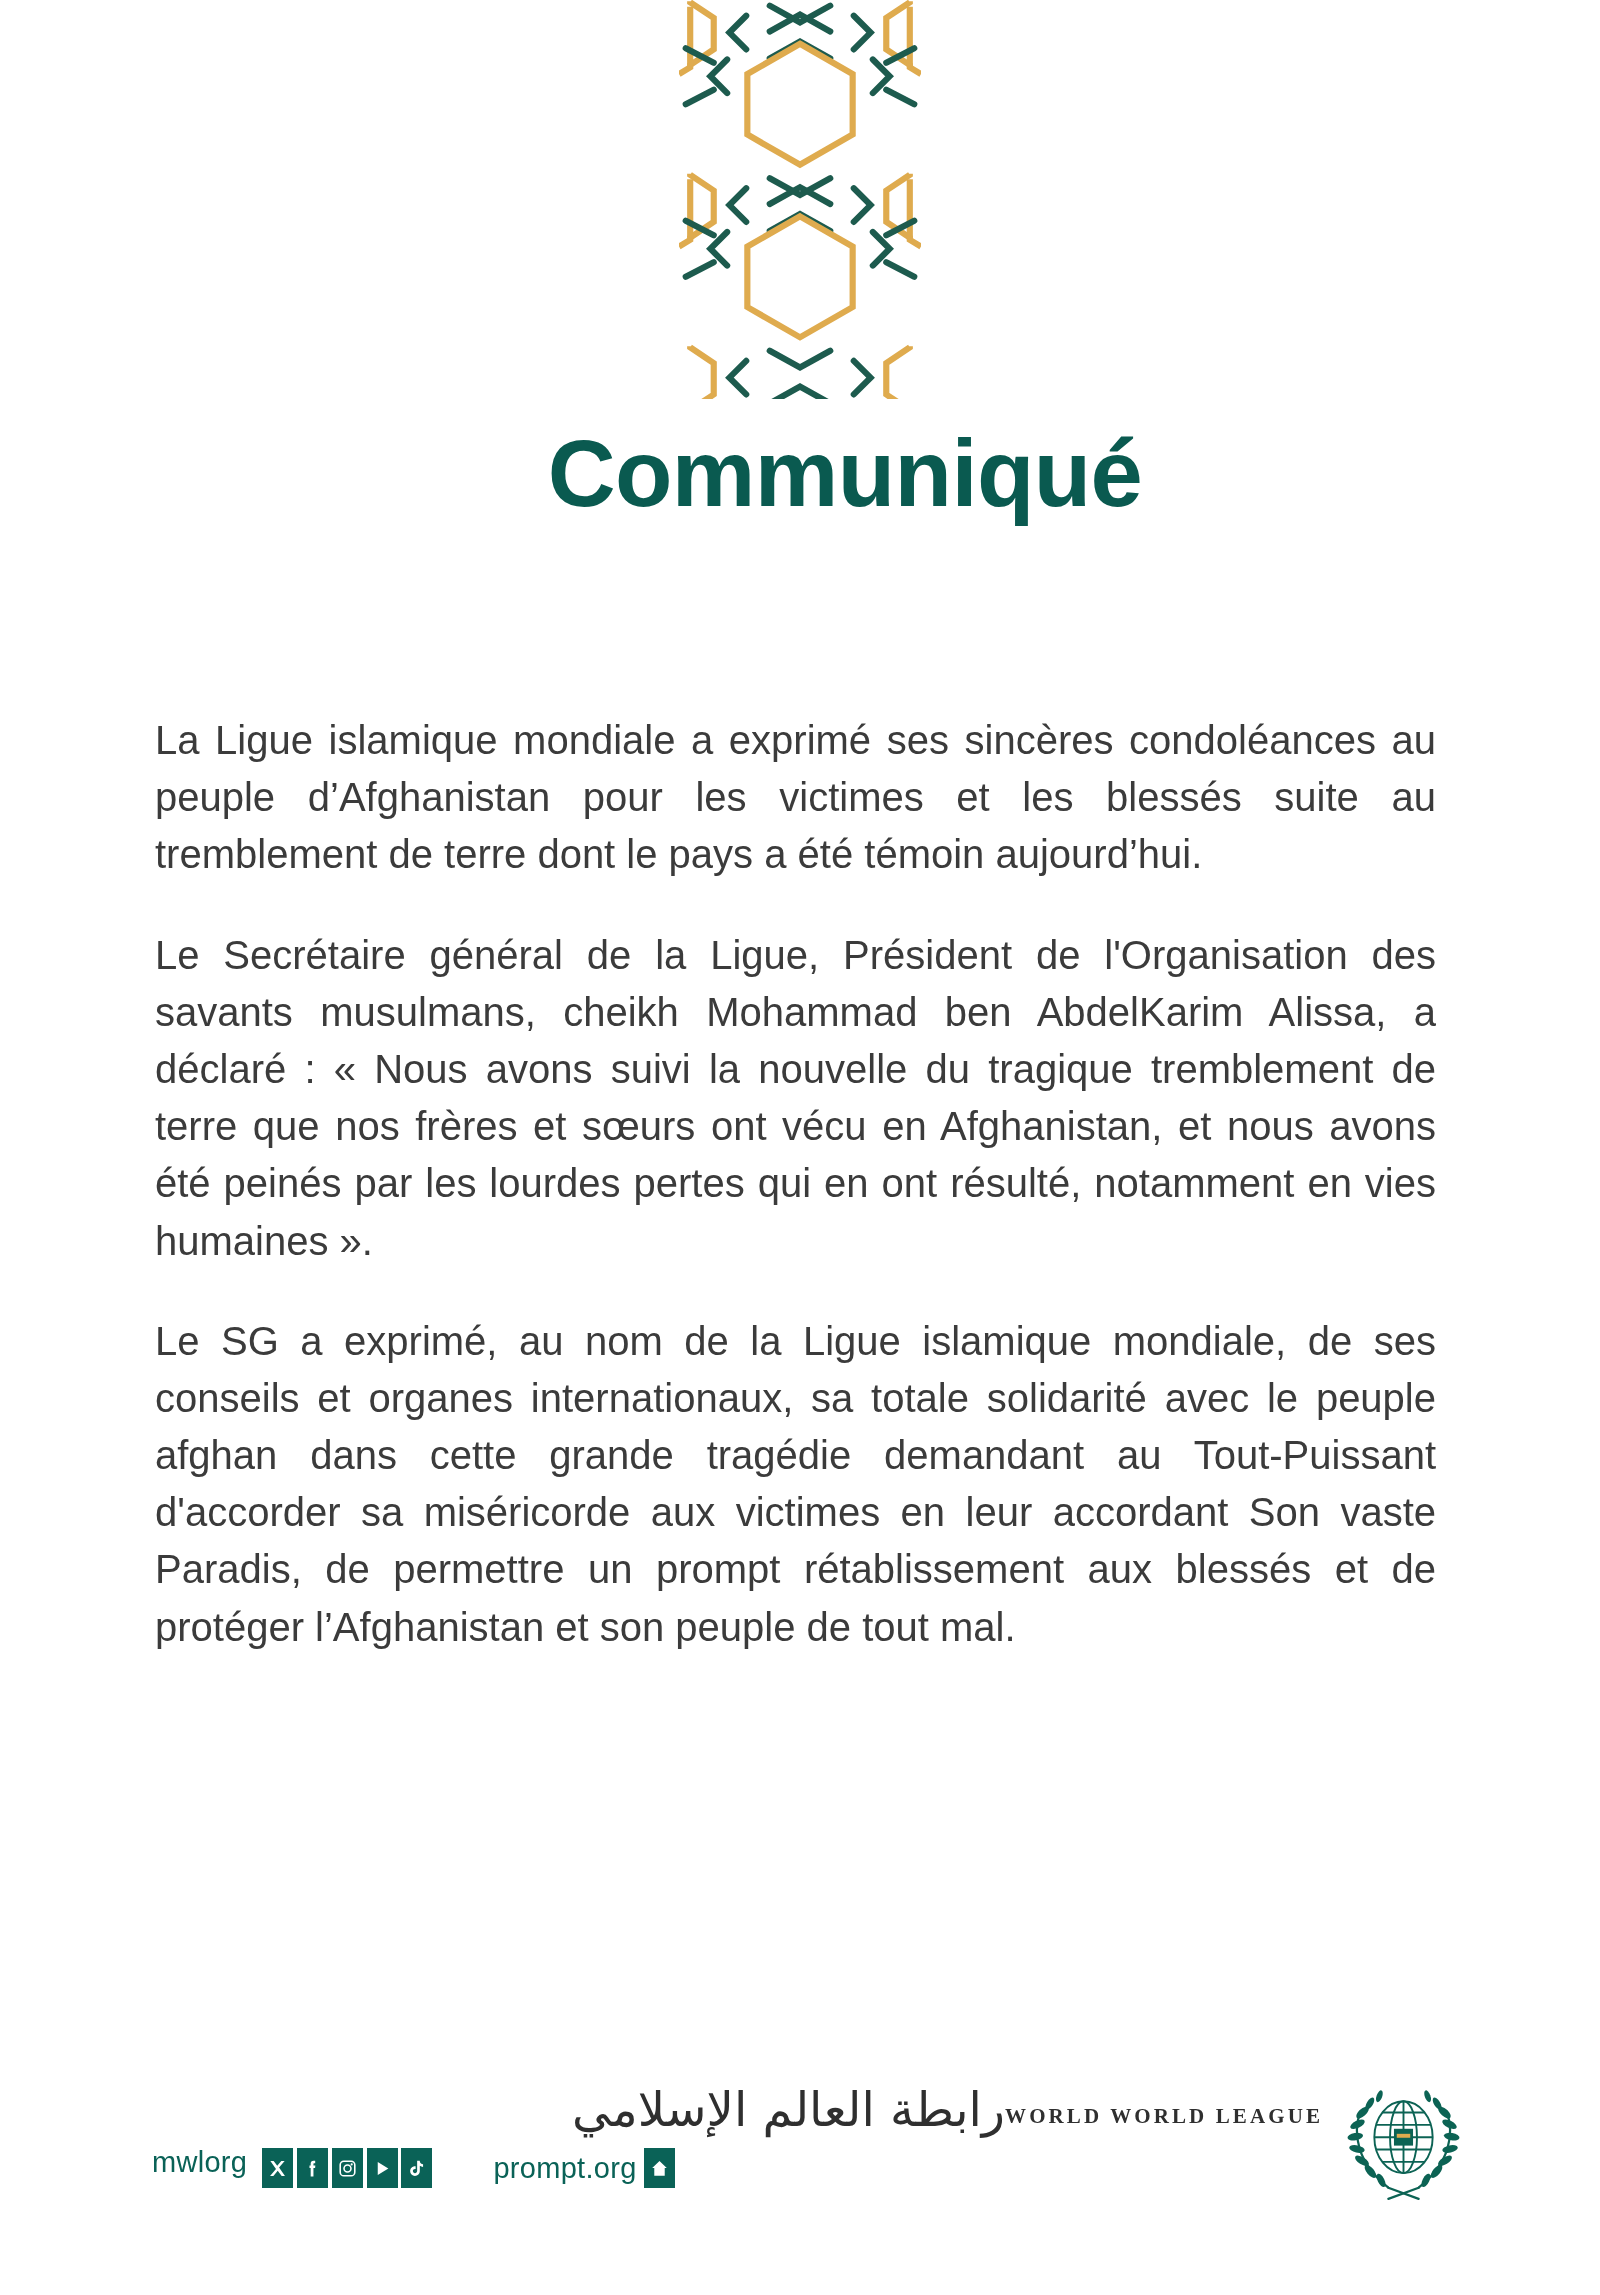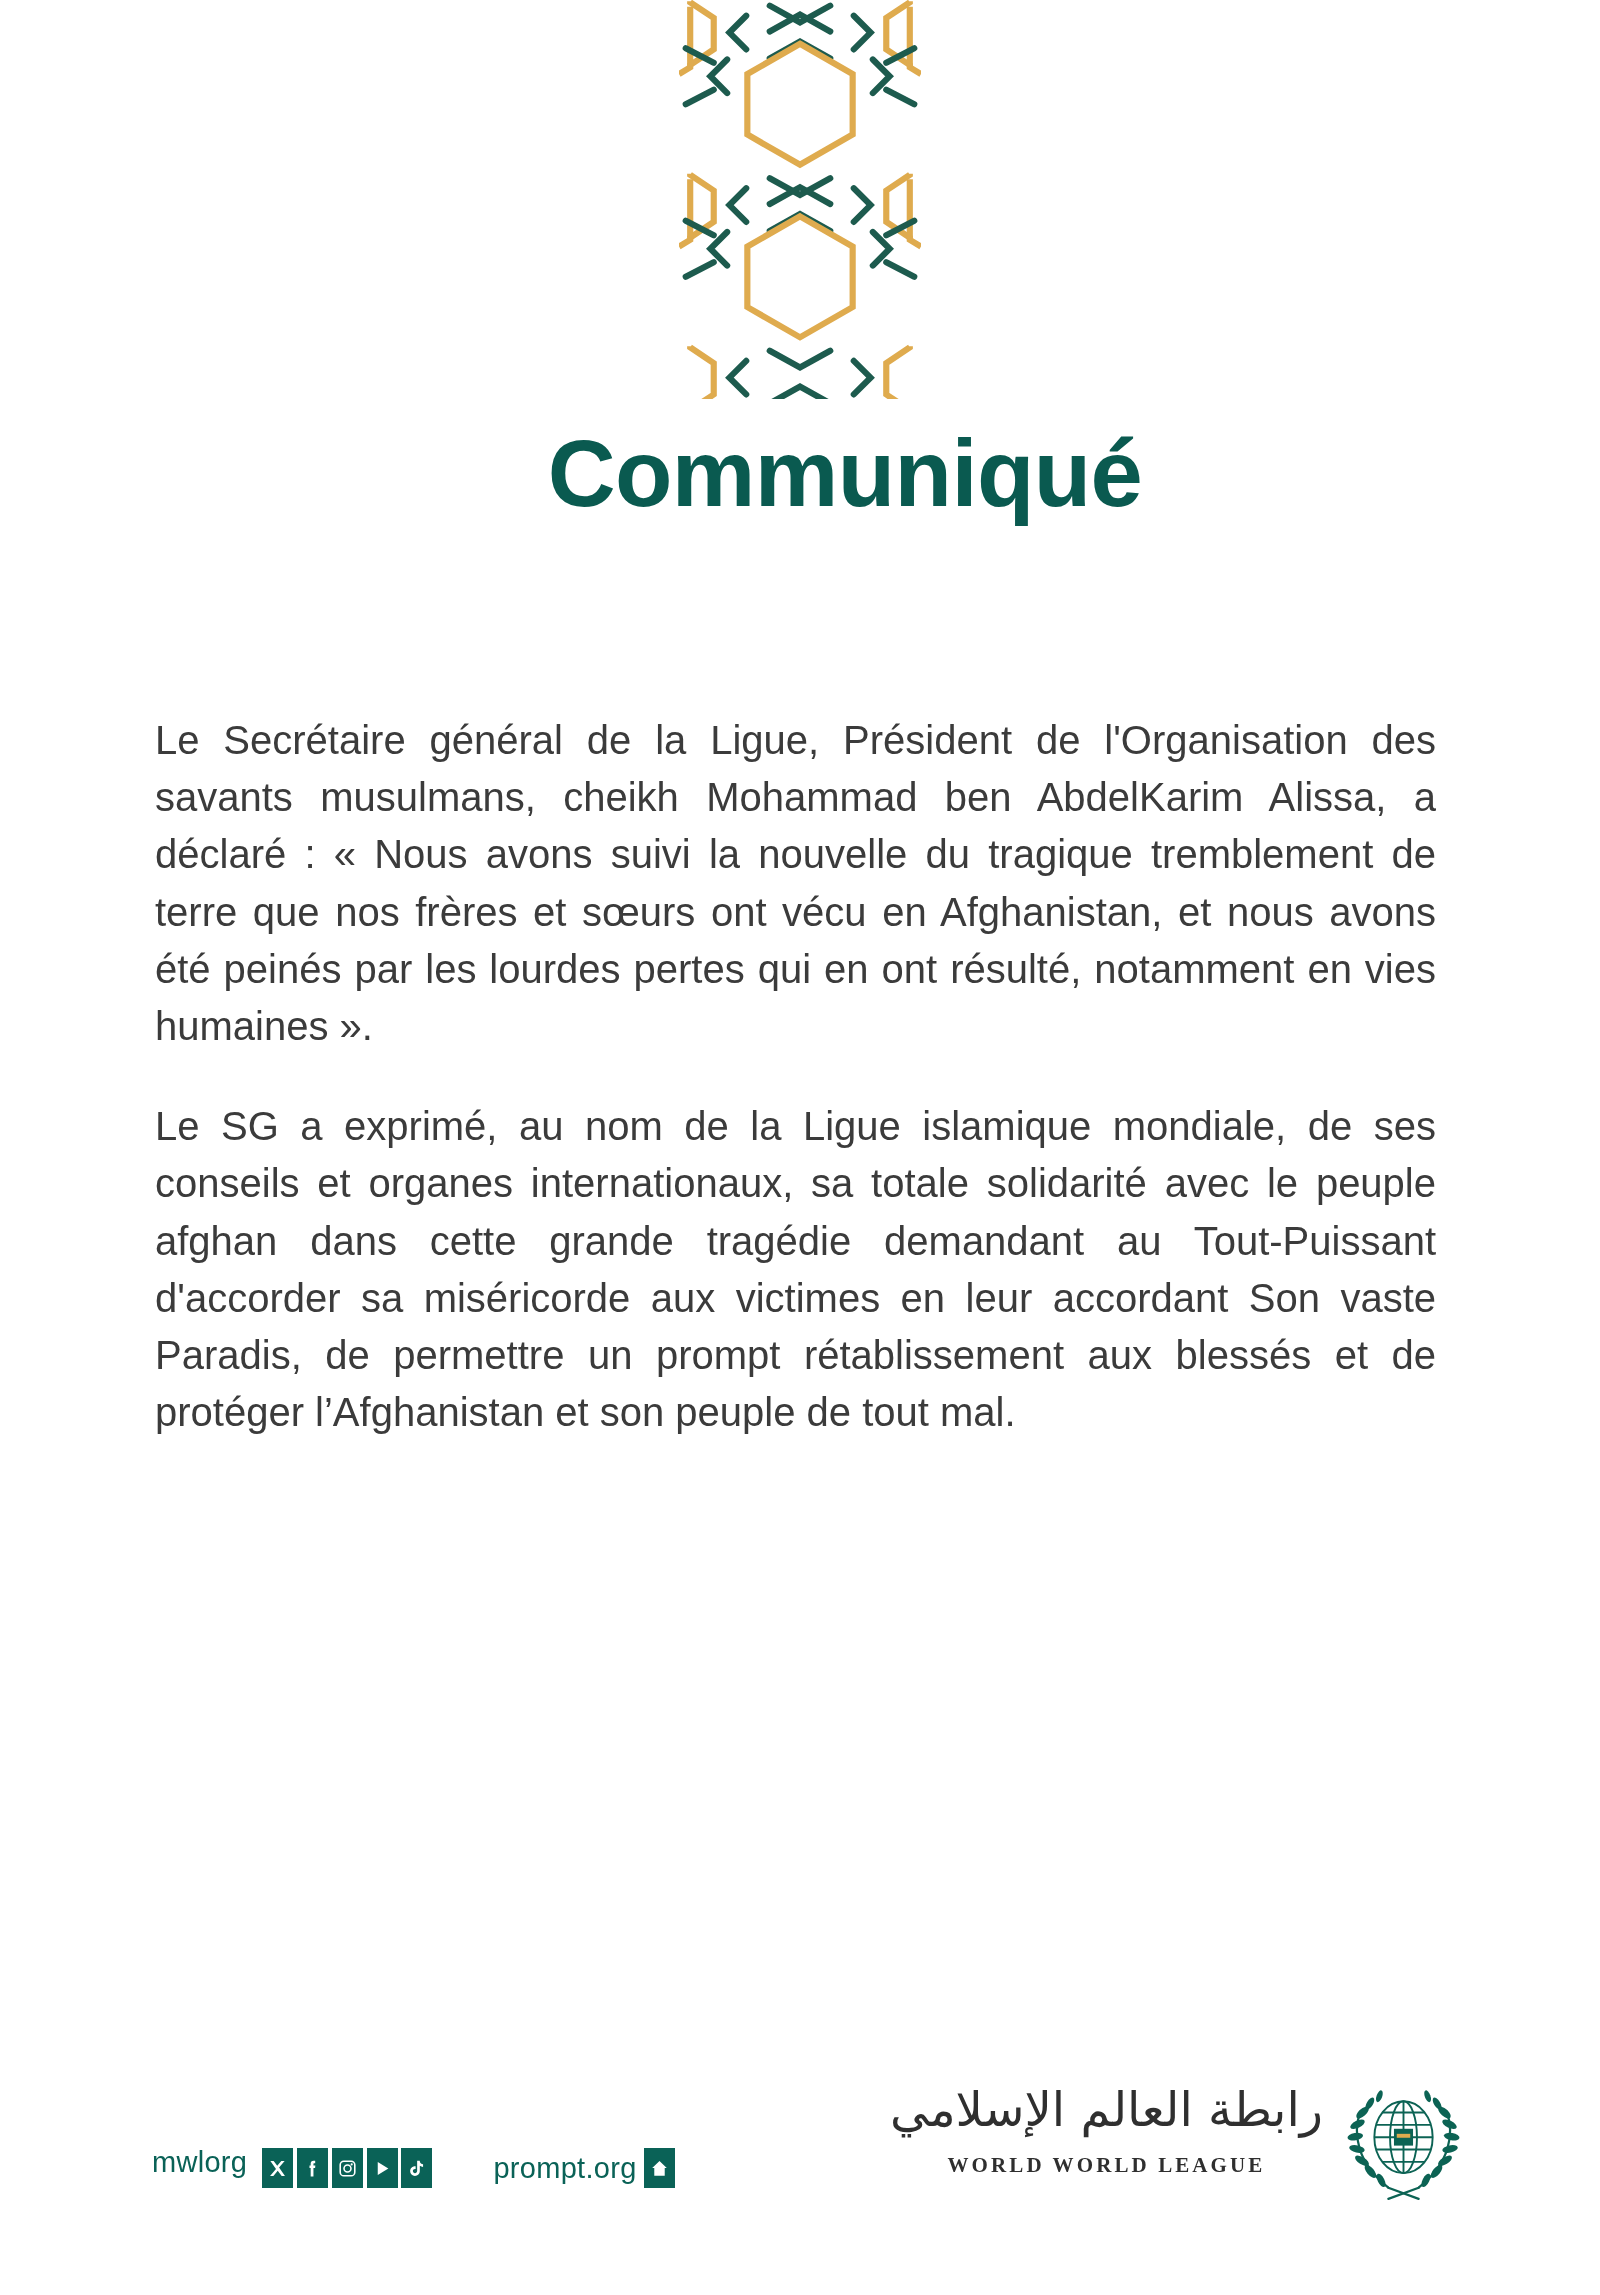--- a/index.html
+++ b/index.html
@@ -116,21 +116,21 @@
   
   #mwl-logo {
     position: absolute;
     right: 133px;
     top: 2071px;
     display: flex;
     align-items: flex-start;
   }
   #logo-wordmark {
     display: flex;
-    flex-direction: column;
+    flex-direction: row;
     align-items: center;
     padding-top: 7.8px;
   }
   #logo-arabic {
     font-size: 48px;
     color: #2f2f2f;
     line-height: 1.25;
     direction: rtl;
     white-space: nowrap;
     font-family: "DejaVu Sans", sans-serif;
@@ -186,20 +186,21 @@
     <use href="#tile" y="60"></use>
     <use href="#tile" y="368"></use>
   </svg>
 </div>
 
 <div id="doc-title">Communiqué</div>
 
 <div id="content">
 
 
+  <p class="body-par">La Ligue islamique mondiale a exprimé ses sincères condoléances au peuple d’Afghanistan pour les victimes et les blessés suite au tremblement de terre dont le pays a été témoin aujourd’hui.</p>
 
   <p class="body-par">Le Secrétaire général de la Ligue, Président de l'Organisation des savants musulmans, cheikh Mohammad ben AbdelKarim Alissa, a déclaré : « Nous avons suivi la nouvelle du tragique tremblement de terre que nos frères et sœurs ont vécu en Afghanistan, et nous avons été peinés par les lourdes pertes qui en ont résulté, notamment en vies humaines ».</p>
 
   <p class="body-par">Le SG a exprimé, au nom de la Ligue islamique mondiale, de ses conseils et organes internationaux, sa totale solidarité avec le peuple afghan dans cette grande tragédie demandant au Tout-Puissant d'accorder sa miséricorde aux victimes en leur accordant Son vaste Paradis, de permettre un prompt rétablissement aux blessés et de protéger l’Afghanistan et son peuple de tout mal.</p>
 </div>
 
 <div id="footer-social">
 
   <span class="footer-handle">mwlorg</span>
 

